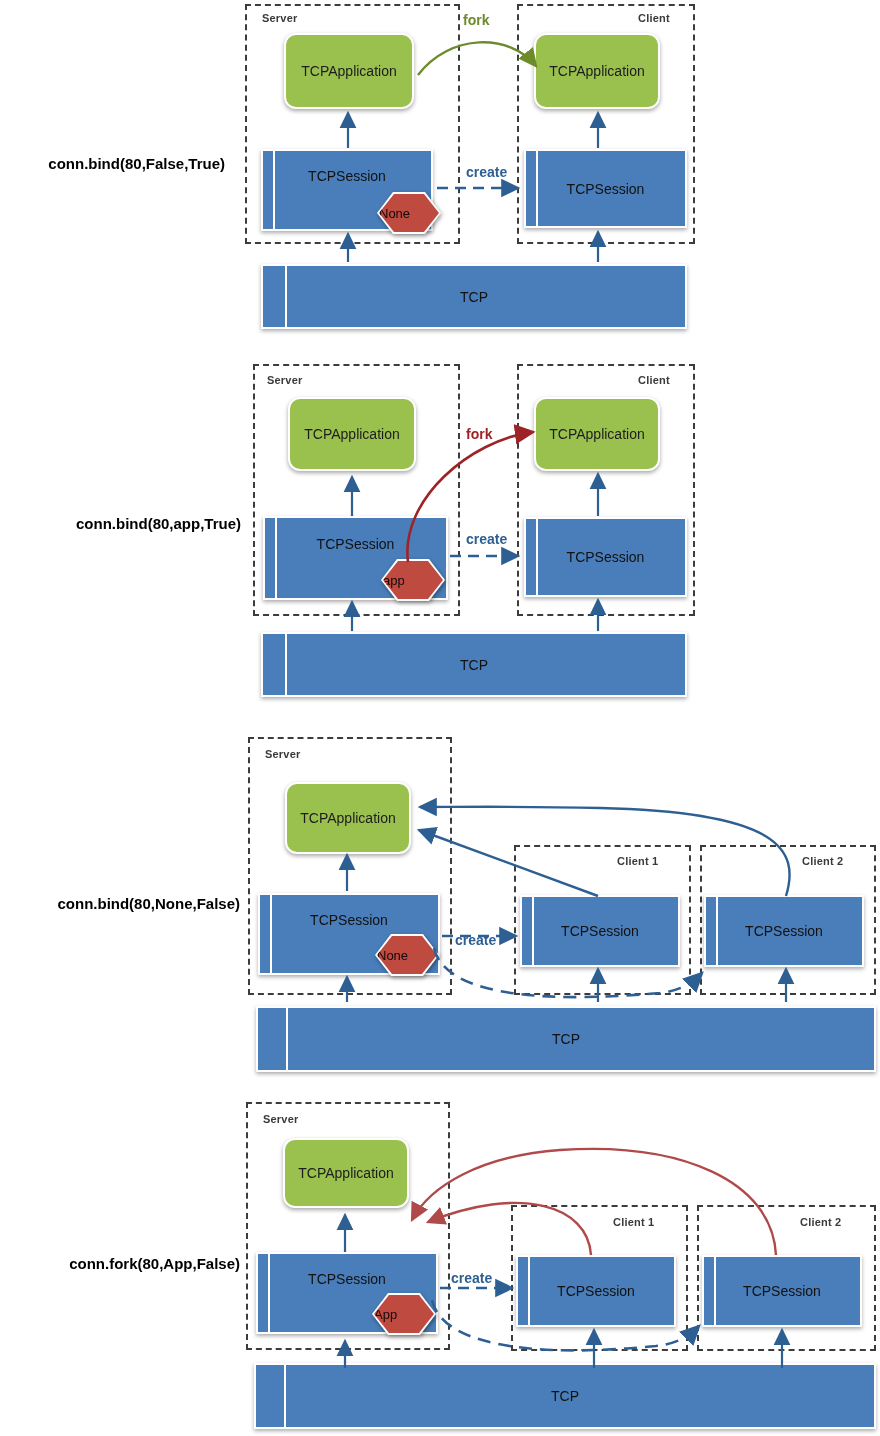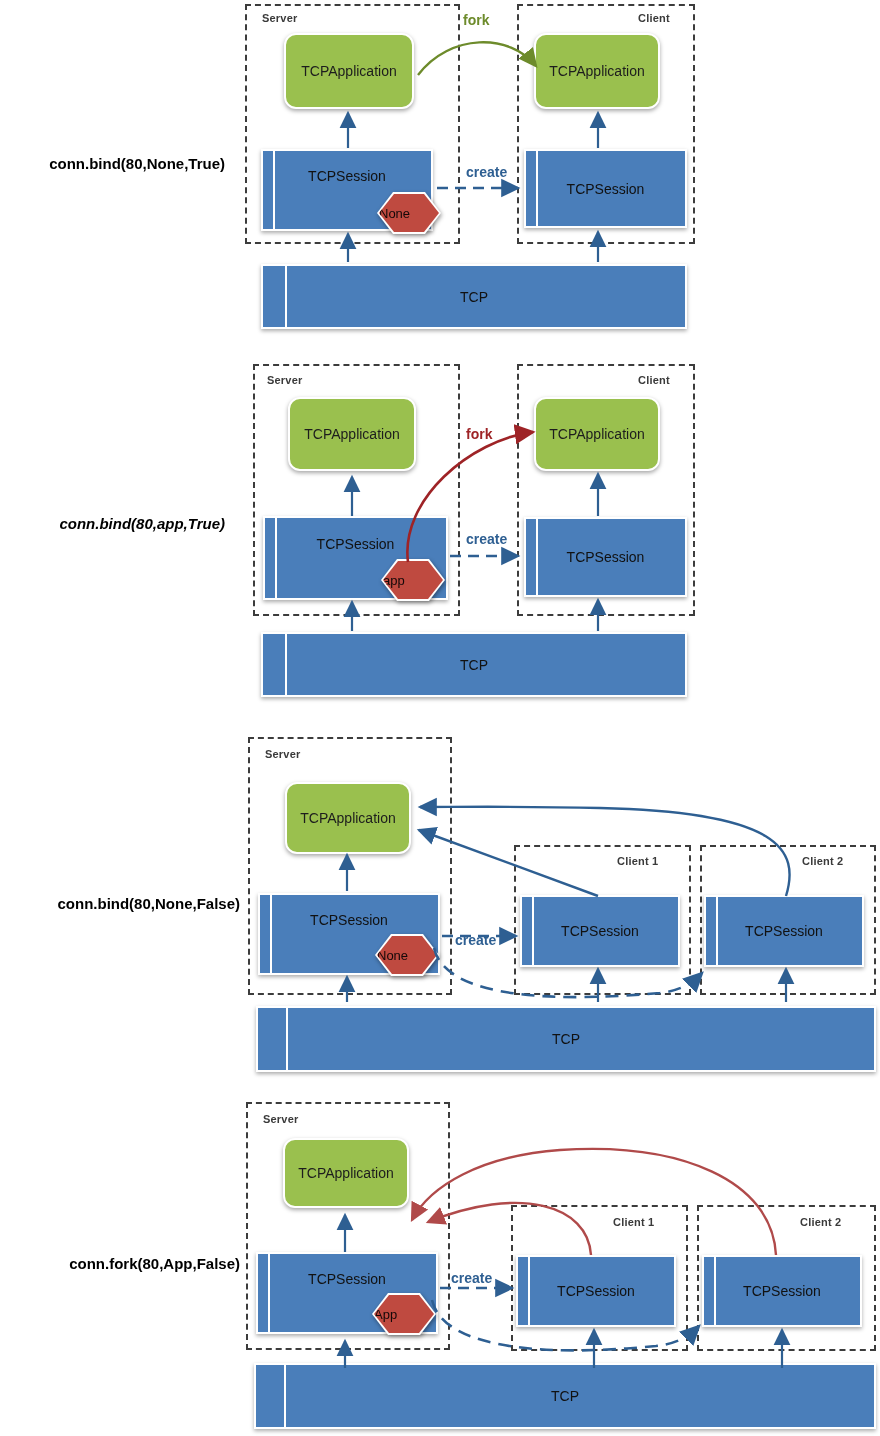--- a/index.html
+++ b/index.html
@@ -46,21 +46,21 @@
               white-space:nowrap;text-align:right;}
 
   svg.overlay{position:absolute;left:0;top:0;width:880px;height:1436px;
               pointer-events:none;overflow:visible;}
 </style>
 </head>
 <body>
 
 <div class="panel" style="top:0;height:350px;">
 
-  <div class="bind-label" style="left:10px;top:155px;width:215px;">conn.bind(80,None,True)</div>
+  <div class="bind-label" style="left:10px;top:155px;width:215px;">conn.bind(80,False,True)</div>
 
   <div class="zone" style="left:245px;top:4px;width:215px;height:240px;"></div>
   <div class="zone-label" style="left:262px;top:12px;">Server</div>
 
   <div class="zone" style="left:517px;top:4px;width:178px;height:240px;"></div>
   <div class="zone-label" style="left:638px;top:12px;">Client</div>
 
   <div class="appbox" style="left:284px;top:33px;width:130px;height:76px;">TCPApplication</div>
   <div class="appbox" style="left:534px;top:33px;width:126px;height:76px;">TCPApplication</div>
 
@@ -85,21 +85,21 @@
     <span class="seam" style="left:22px;"></span>
     <span>TCP</span>
   </div>
 
   <div class="edge-label" style="left:463px;top:12px;color:#6d8b2b;">fork</div>
   <div class="edge-label" style="left:466px;top:164px;color:#2e5f92;">create</div>
 </div>
 
 <div class="panel" style="top:350px;height:360px;">
 
-  <div class="bind-label" style="left:10px;top:165px;width:215px;font-style:italic;">conn.bind(80,app,True)</div>
+  <div class="bind-label" style="left:26px;top:165px;width:215px;">conn.bind(80,app,True)</div>
 
   <div class="zone" style="left:253px;top:14px;width:207px;height:252px;"></div>
   <div class="zone-label" style="left:267px;top:24px;">Server</div>
 
   <div class="zone" style="left:517px;top:14px;width:178px;height:252px;"></div>
   <div class="zone-label" style="left:638px;top:24px;">Client</div>
 
   <div class="appbox" style="left:288px;top:47px;width:128px;height:74px;">TCPApplication</div>
   <div class="appbox" style="left:534px;top:47px;width:126px;height:74px;">TCPApplication</div>
 

